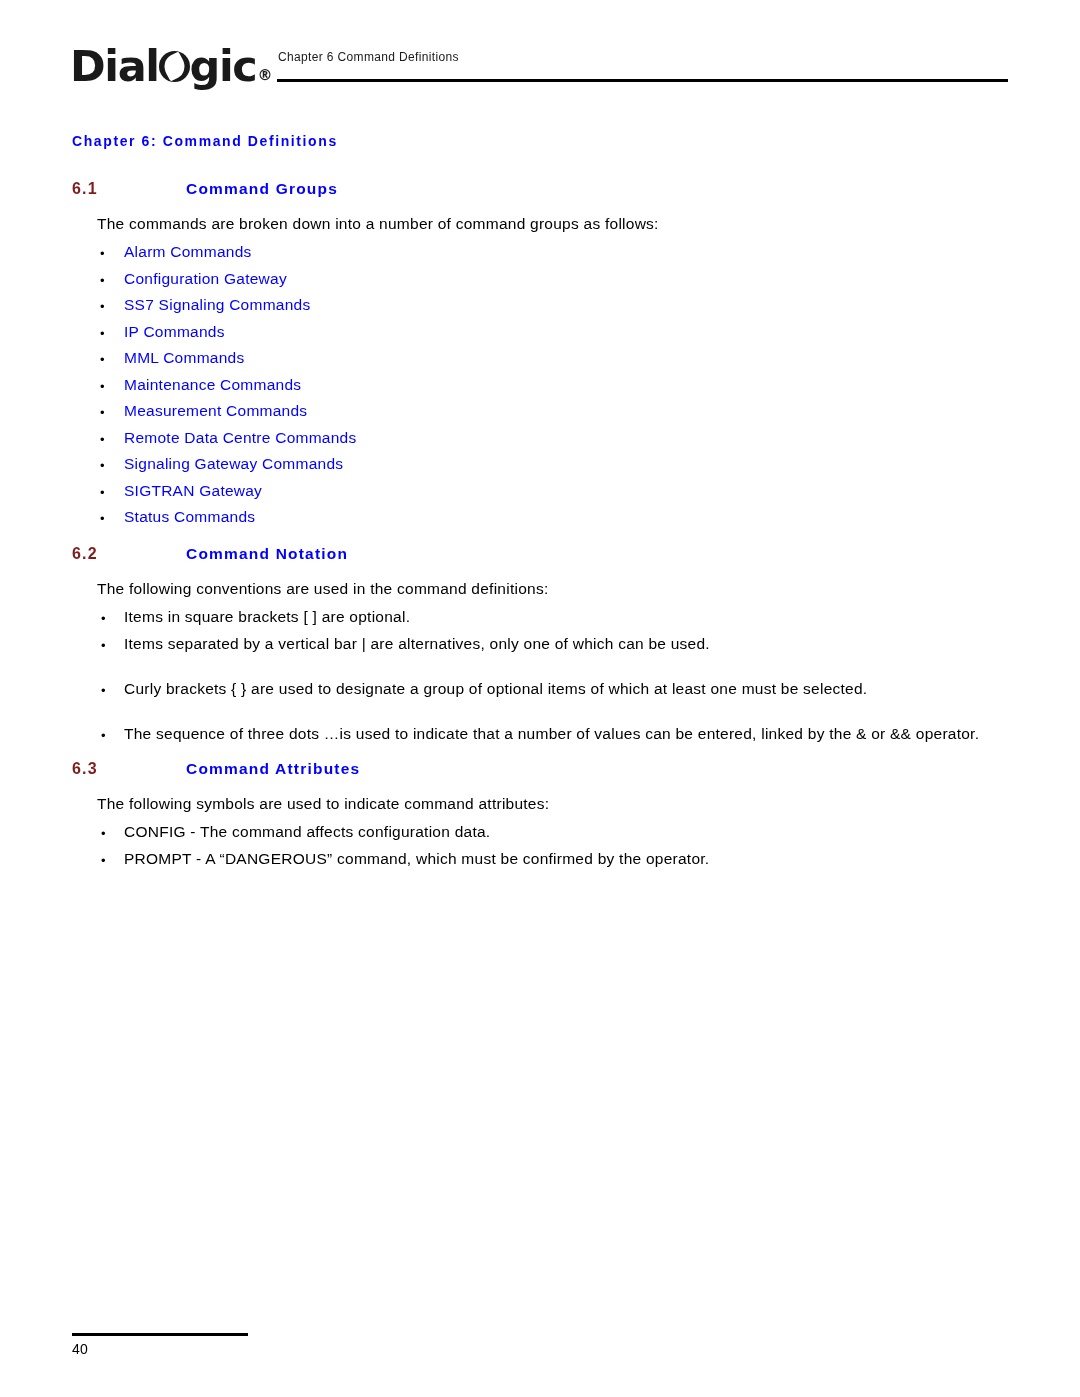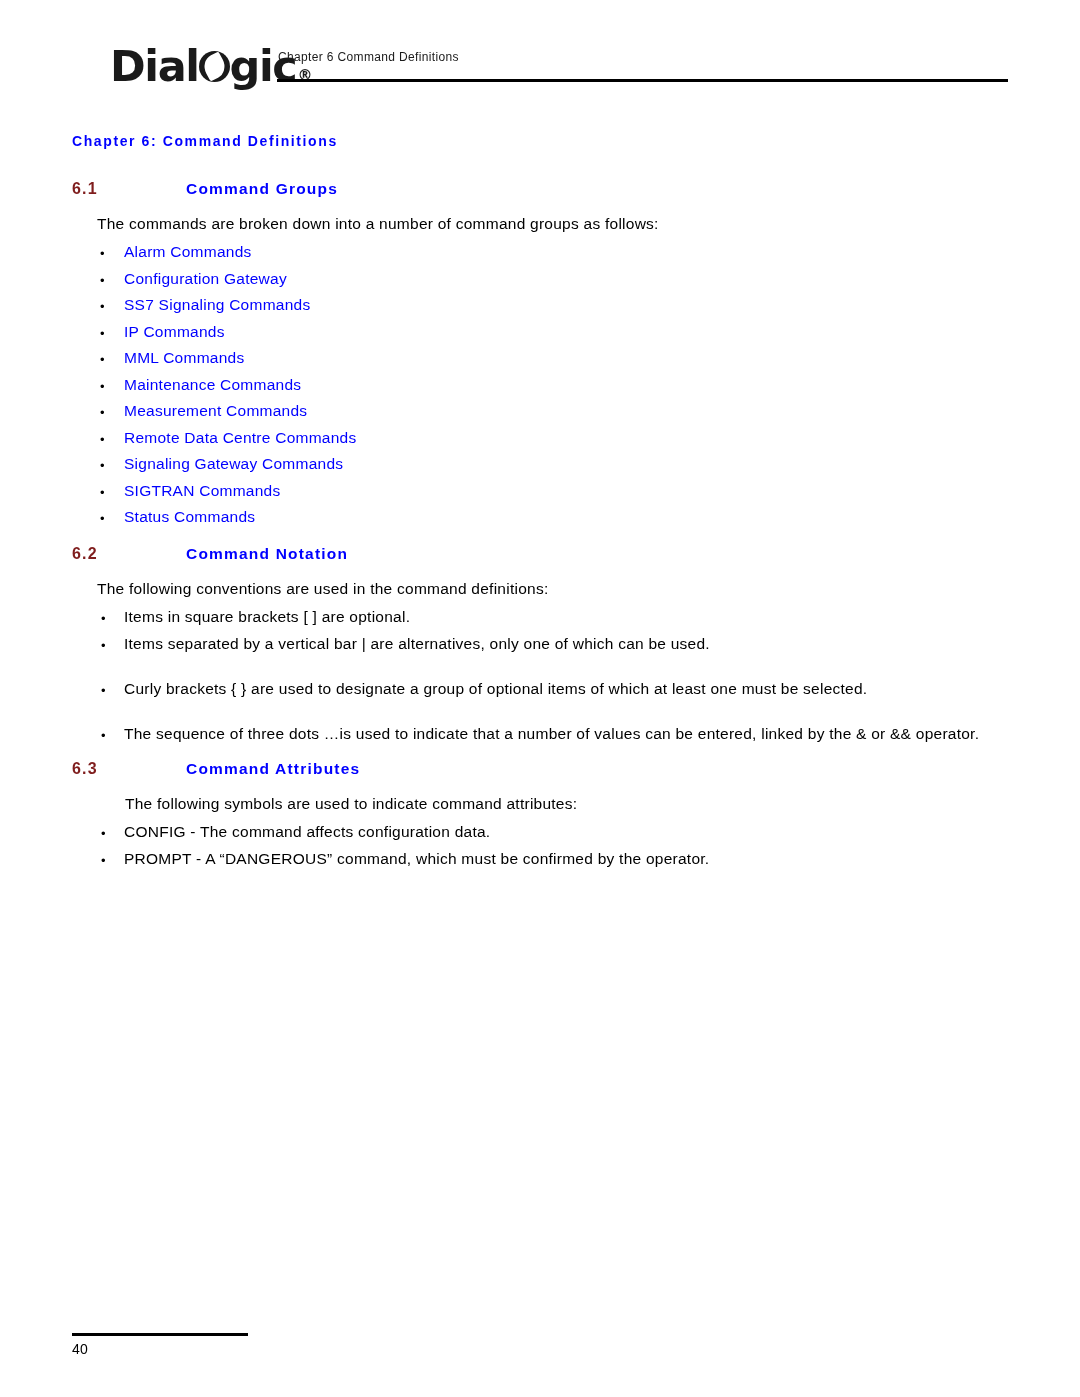--- a/index.html
+++ b/index.html
@@ -25,21 +25,20 @@
     height: 100px;
   }
   .logo {
     position: absolute;
     left: 70px;
     top: 40px;
     height: 48px;
     display: flex;
     align-items: flex-end;
     white-space: nowrap;
-    margin-left: 40px;
   }
   .logo-text {
     font-family: "DejaVu Sans", sans-serif;
     font-weight: bold;
     font-size: 43px;
     letter-spacing: -1.4px;
     color: #1a1a1a;
     line-height: 1;
     display: flex;
     align-items: baseline;
@@ -262,21 +261,21 @@
           <div class="bullet-row" style="position: absolute; top: 185.5px; left: 0px; width: 1080px;">
             <span class="bullet-mark">•</span>
             <span class="bullet-text ">Remote Data Centre Commands</span>
           </div>
           <div class="bullet-row" style="position: absolute; top: 212px; left: 0px; width: 1080px;">
             <span class="bullet-mark">•</span>
             <span class="bullet-text ">Signaling Gateway Commands</span>
           </div>
           <div class="bullet-row" style="position: absolute; top: 238.5px; left: 0px; width: 1080px;">
             <span class="bullet-mark">•</span>
-            <span class="bullet-text ">SIGTRAN Commands</span>
+            <span class="bullet-text ">SIGTRAN Gateway</span>
           </div>
           <div class="bullet-row" style="position: absolute; top: 265px; left: 0px; width: 1080px;">
             <span class="bullet-mark">•</span>
             <span class="bullet-text ">Status Commands</span>
           </div>
         </div>
       </div>
       <div class="section" style="top: 545px;">
         <div class="section-head">
           <div class="section-num">6.2</div>
@@ -300,21 +299,21 @@
             <span class="bullet-mark">•</span>
             <span class="bullet-text wrap">The sequence of three dots …is used to indicate that a number of values can be entered, linked by the &amp; or &amp;&amp; operator.</span>
           </div>
         </div>
       </div>
       <div class="section" style="top: 760px;">
         <div class="section-head">
           <div class="section-num">6.3</div>
           <div class="section-name">Command Attributes</div>
         </div>
-        <div class="intro" style="top: 35px; margin-left: 28px;">The following symbols are used to indicate command attributes:</div>
+        <div class="intro" style="top: 35px;">The following symbols are used to indicate command attributes:</div>
         <div class="bullets plain" style="position: absolute; top: 62px;">
           <div class="bullet-row" style="position: absolute; top: 0px; left: 0px; width: 1080px;">
             <span class="bullet-mark">•</span>
             <span class="bullet-text nowrap">CONFIG - The command affects configuration data.</span>
           </div>
           <div class="bullet-row" style="position: absolute; top: 26.5px; left: 0px; width: 1080px;">
             <span class="bullet-mark">•</span>
             <span class="bullet-text nowrap">PROMPT - A “DANGEROUS” command, which must be confirmed by the operator.</span>
           </div>
         </div>

